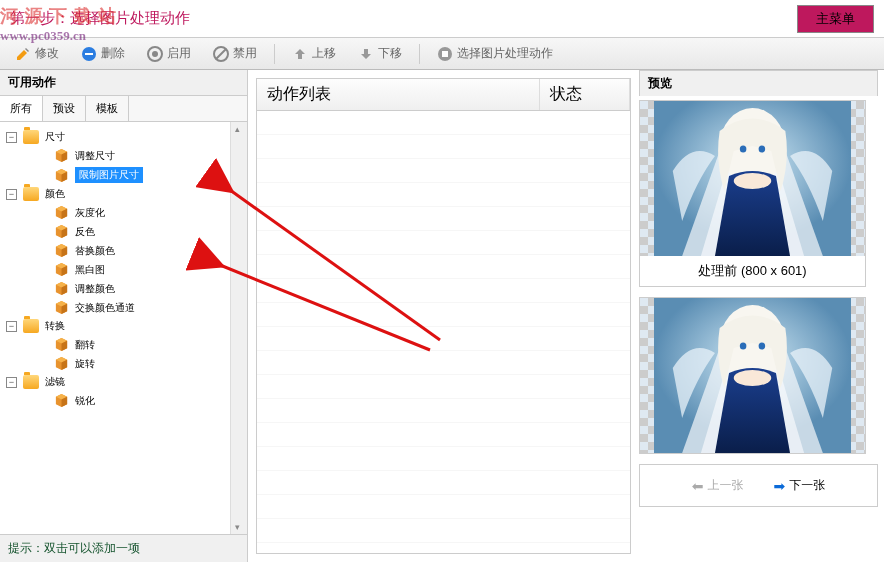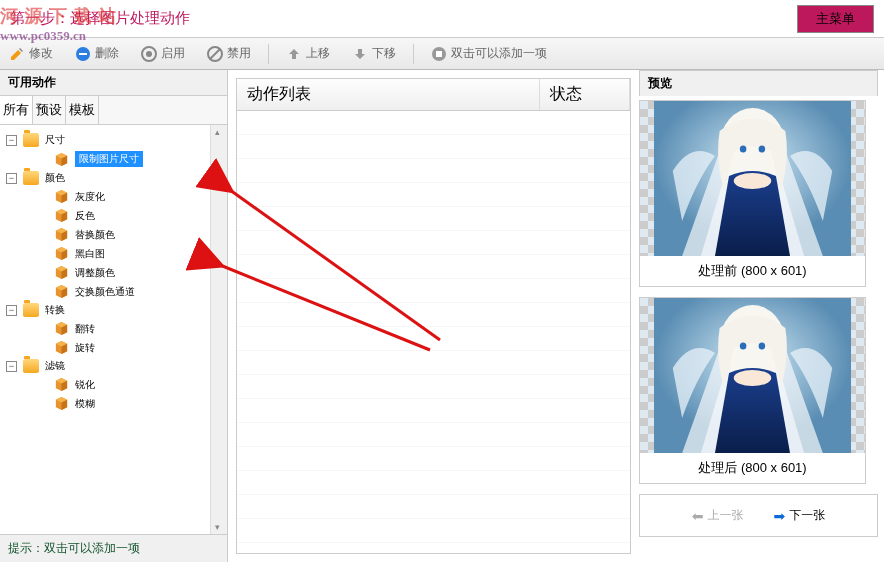--- a/index.html
+++ b/index.html
@@ -1,29 +1,29 @@
 <!DOCTYPE html>
 <html><head>
 <meta charset="utf-8">
 <style>
 * { box-sizing: border-box; margin: 0; padding: 0; }
 body { font-family: "Microsoft YaHei", Arial, sans-serif; font-size: 12px; background: #fff; width: 884px; height: 562px; overflow: hidden; position: relative; }
 .header { height: 38px; border-bottom: 1px solid #ccc; display: flex; align-items: center; padding: 0 10px; justify-content: space-between; position: relative; }
 .header-title { font-size: 15px; color: #be185d; }
 .watermark { position: absolute; top: 4px; left: 0; font-size: 16px; color: #d33; font-weight: bold; opacity: 0.6; pointer-events: none; z-index: 100; font-family: Liberation Serif, serif; }
 .main-menu-btn { border: 1px solid #888; background: #be185d; padding: 4px 18px; font-size: 13px; cursor: pointer; }
-.toolbar { height: 32px; background: linear-gradient(#f7f7f7, #e8e8e8); border-bottom: 1px solid #bbb; display: flex; align-items: center; padding: 0 0; gap: 4px; }
+.toolbar { height: 32px; background: linear-gradient(#f7f7f7, #e8e8e8); border-bottom: 1px solid #bbb; display: flex; align-items: center; padding: 0 6px; gap: 4px; }
 .tbtn { display: flex; align-items: center; gap: 4px; padding: 3px 8px; color: #666; cursor: pointer; border: 1px solid transparent; border-radius: 3px; }
 .tbtn .icon { width: 16px; height: 16px; display: inline-flex; align-items: center; justify-content: center; }
 .tsep { width: 1px; height: 20px; background: #ccc; margin: 0 4px; }
 .body-area { display: flex; height: calc(100% - 70px); position: relative; }
-.left-panel { width: 228px; border-right: 1px solid #ccc; display: flex; flex-direction: column; }
+.left-panel { width: 248px; border-right: 1px solid #ccc; display: flex; flex-direction: column; }
 .panel-header { background: #f0f0f0; padding: 4px 8px; font-weight: bold; border-bottom: 1px solid #ccc; font-size: 12px; }
 .tabs { display: flex; border-bottom: 1px solid #ccc; background: #f7f7f7; }
-.tab { padding: 5px 3px; border-right: 1px solid #ccc; cursor: pointer; font-size: 13px; }
+.tab { padding: 5px 10px; border-right: 1px solid #ccc; cursor: pointer; font-size: 11px; }
 .tab.active { background: #fff; }
 .tree { flex: 1; overflow-y: auto; padding: 6px 4px; position: relative; }
 .tree-scrollbar { position: absolute; right: 0; top: 0; width: 17px; height: 100%; background: #f0f0f0; border-left: 1px solid #ddd; }
 .tree-scrollbar::before { content: '▴'; position: absolute; top: 2px; left: 4px; font-size: 9px; color: #888; }
 .tree-scrollbar::after { content: '▾'; position: absolute; bottom: 2px; left: 4px; font-size: 9px; color: #888; }
 .tree-node { display: flex; align-items: center; padding: 2px 0; cursor: pointer; }
 .tree-node.l1 { padding-left: 2px; }
 .tree-node.l2 { padding-left: 50px; }
 .toggle-box { width: 11px; height: 11px; border: 1px solid #888; display: inline-flex; align-items: center; justify-content: center; font-size: 9px; line-height: 1; margin-right: 6px; background: #fff; color: #555; }
 .folder-icon { width: 16px; height: 14px; background: linear-gradient(#ffd77a, #f6a821); border-radius: 2px; margin-right: 6px; position: relative; }
@@ -120,39 +120,47 @@
     <span>下移</span>
   </div>
   <span class="tsep"></span>
   <div class="tbtn">
     <span class="icon">
         <svg viewBox="0 0 16 16">
           <circle cx="8" cy="8" r="7" fill="#999"></circle>
           <rect x="5" y="5" width="6" height="6" fill="#fff"></rect>
         </svg>
       </span>
-    <span>双击可以添加一项</span>
+    <span>选择图片处理动作</span>
   </div>
 </div>
 
 <div class="body-area">
 
   <div class="left-panel">
     <div class="panel-header">可用动作</div>
     <div class="tabs">
       <div class="tab active">所有</div>
       <div class="tab">预设</div>
       <div class="tab">模板</div>
     </div>
     <div class="tree" id="tree-container">
         <div class="tree-node l1">
     <span class="toggle-box">−</span>
     <span class="folder-icon"></span>
     <span class="tree-label">尺寸</span>
   </div>
+        <div class="tree-node l2 ">
+      <span class="cube-icon"><svg viewBox="0 0 16 16">
+              <path fill="#e8932e" d="M8 1l6 3v8l-6 3-6-3V4z"></path>
+              <path fill="#f6b24a" d="M8 1l6 3-6 3-6-3z"></path>
+              <path fill="#c77418" d="M8 7l6-3v8l-6 3z"></path>
+            </svg></span>
+      <span class="tree-label">调整尺寸</span>
+    </div>
         <div class="tree-node l2 selected">
       <span class="cube-icon"><svg viewBox="0 0 16 16">
               <path fill="#e8932e" d="M8 1l6 3v8l-6 3-6-3V4z"></path>
               <path fill="#f6b24a" d="M8 1l6 3-6 3-6-3z"></path>
               <path fill="#c77418" d="M8 7l6-3v8l-6 3z"></path>
             </svg></span>
       <span class="tree-label">限制图片尺寸</span>
     </div>
         <div class="tree-node l1">
     <span class="toggle-box">−</span>
@@ -233,28 +241,20 @@
     <span class="folder-icon"></span>
     <span class="tree-label">滤镜</span>
   </div>
         <div class="tree-node l2 ">
       <span class="cube-icon"><svg viewBox="0 0 16 16">
               <path fill="#e8932e" d="M8 1l6 3v8l-6 3-6-3V4z"></path>
               <path fill="#f6b24a" d="M8 1l6 3-6 3-6-3z"></path>
               <path fill="#c77418" d="M8 7l6-3v8l-6 3z"></path>
             </svg></span>
       <span class="tree-label">锐化</span>
-    </div>
-        <div class="tree-node l2 ">
-      <span class="cube-icon"><svg viewBox="0 0 16 16">
-              <path fill="#e8932e" d="M8 1l6 3v8l-6 3-6-3V4z"></path>
-              <path fill="#f6b24a" d="M8 1l6 3-6 3-6-3z"></path>
-              <path fill="#c77418" d="M8 7l6-3v8l-6 3z"></path>
-            </svg></span>
-      <span class="tree-label">模糊</span>
     </div>
       <div class="tree-scrollbar"></div>
     </div>
     <div class="hint-bar">提示：双击可以添加一项</div>
   </div>
 
   <div class="center-panel">
     <div class="list-header">
       <div class="list-col c1">动作列表</div>
       <div class="list-col c2">状态</div>
@@ -311,23 +311,20 @@
             <path d="M70 30 Q105 5 140 30 Q145 60 135 90 L125 50 L105 45 L85 50 L75 90 Q65 60 70 30 Z" fill="#f4f2ea"></path>
             <circle cx="95" cy="48" r="3.5" fill="#2a6db8"></circle>
               <circle cx="115" cy="48" r="3.5" fill="#2a6db8"></circle>
             <path d="M80 75 Q105 65 130 75 L145 155 L65 155 Z" fill="url(#dress1)"></path>
             <ellipse cx="105" cy="80" rx="20" ry="8" fill="#f9e8d8"></ellipse>
             <path d="M20 70 Q40 40 65 55 Q45 80 30 120 Z" fill="#e8f1f8" opacity="0.75"></path>
             <path d="M190 70 Q170 40 145 55 Q165 80 180 120 Z" fill="#e8f1f8" opacity="0.75"></path>
           </svg>
         </div>
       </div>
-      <div class="preview-caption">
-        <span>处理后</span> <span>(800 x 601)</span>
-      </div>
     </div>
 
     <div class="nav-btns">
       <div class="nav-btn disabled">
         <span class="arrow">⬅</span>
         <span>上一张</span>
       </div>
       <div class="nav-btn active">
         <span class="arrow">➡</span>
         <span>下一张</span>

